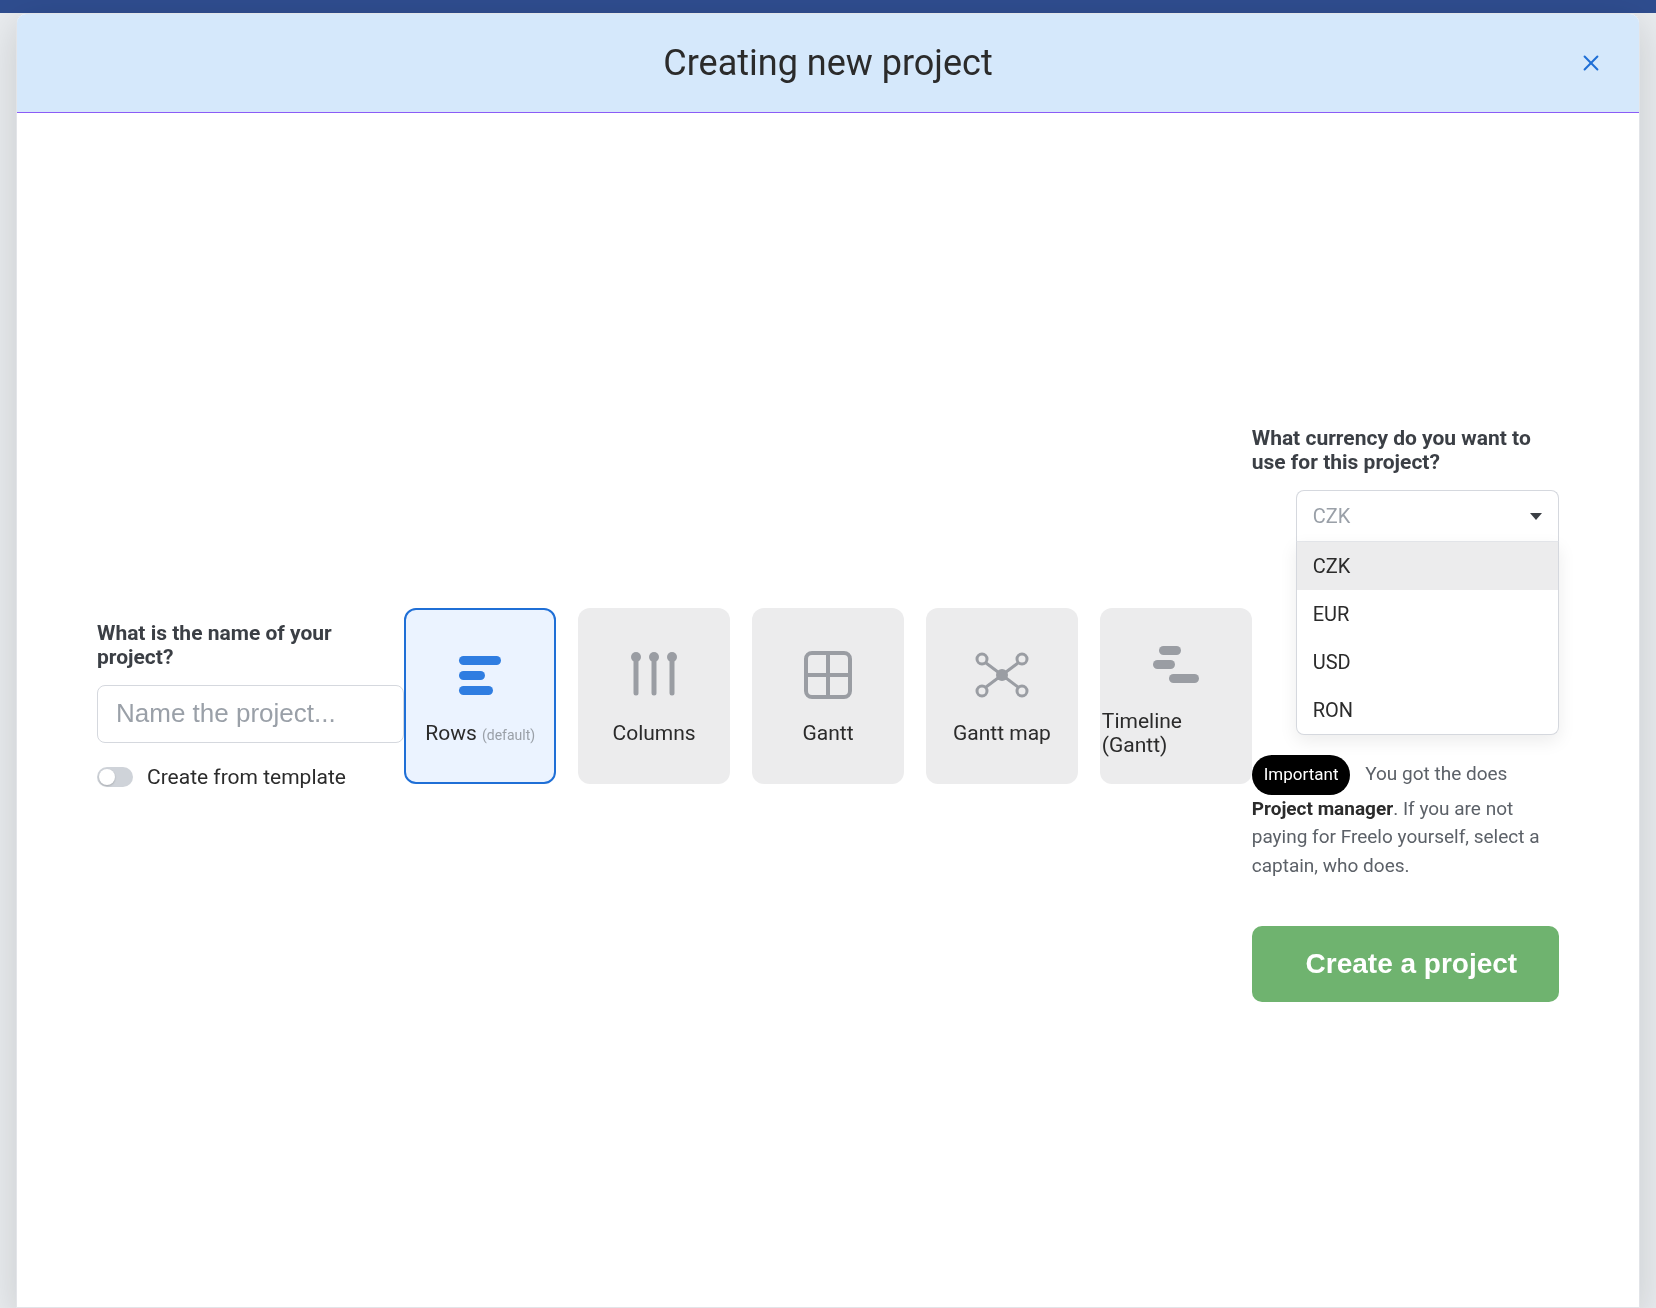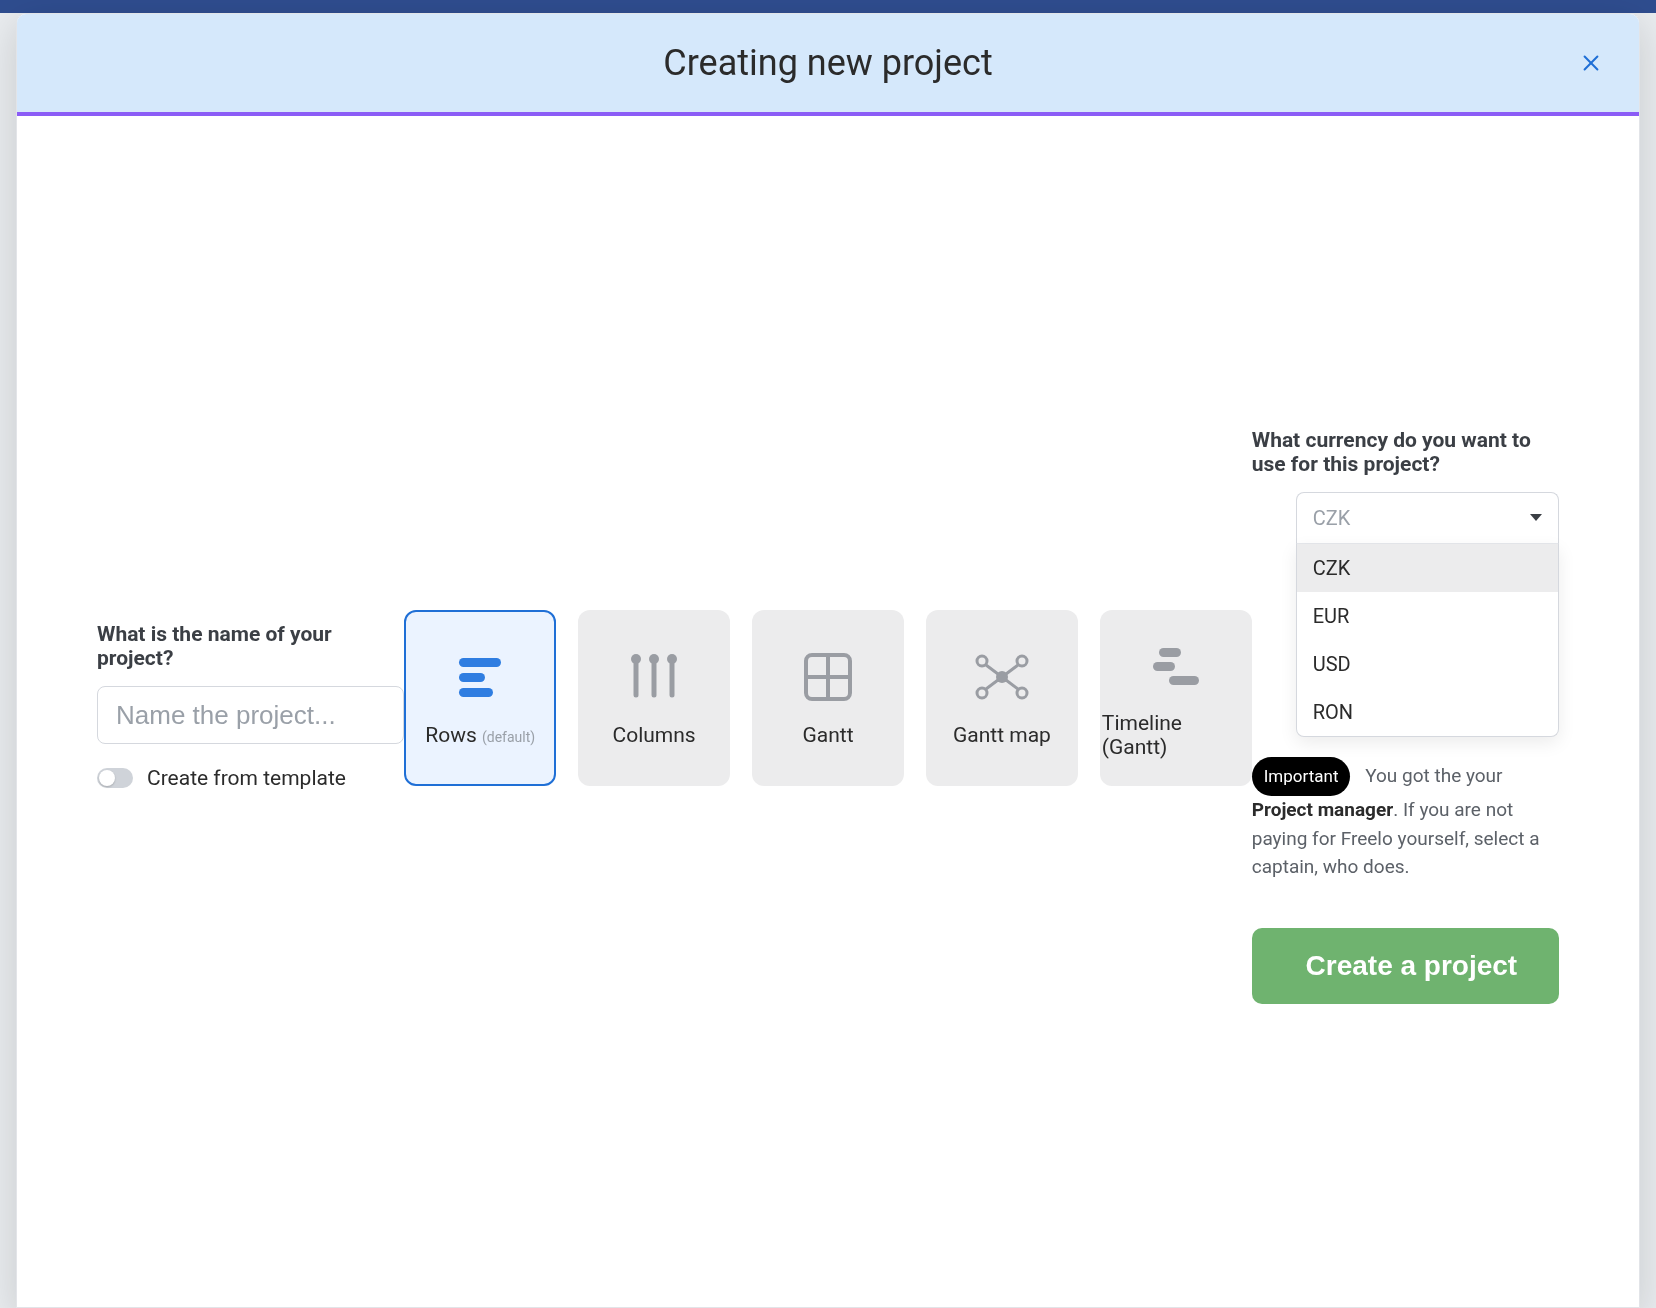--- a/index.html
+++ b/index.html
@@ -31,21 +31,21 @@
     box-shadow: 0 10px 40px rgba(0,0,0,0.15);
     display: flex;
     flex-direction: column;
     overflow: hidden;
   }
   .modal-header {
     background: #d5e8fb;
     padding: 28px 24px;
     text-align: center;
     position: relative;
-    border-bottom: 4px solid #8b5cf6;
+    border-bottom: 1px solid #8b5cf6;
   }
   .modal-title {
     font-size: 36px;
     font-weight: 400;
     color: #2b2b2b;
   }
   .close-btn {
     position: absolute;
     top: 50%;
     right: 34px;
@@ -333,20 +333,20 @@
         <div class="dropdown">
           <div class="dropdown-item highlight">CZK</div>
           <div class="dropdown-item">EUR</div>
           <div class="dropdown-item">USD</div>
           <div class="dropdown-item">RON</div>
         </div>
       </div>
 
       <div class="note-row">
         <span class="badge">Important</span>
-        <span>You got the your </span><span class="bold">Project manager</span><span>. If you are not paying for Freelo yourself, select a captain, who does.</span>
+        <span>You got the does </span><span class="bold">Project manager</span><span>. If you are not paying for Freelo yourself, select a captain, who does.</span>
       </div>
 
       <button class="submit-btn">Create a project</button>
     </div>
 
   </div>
 </div>
 
 </body></html>

